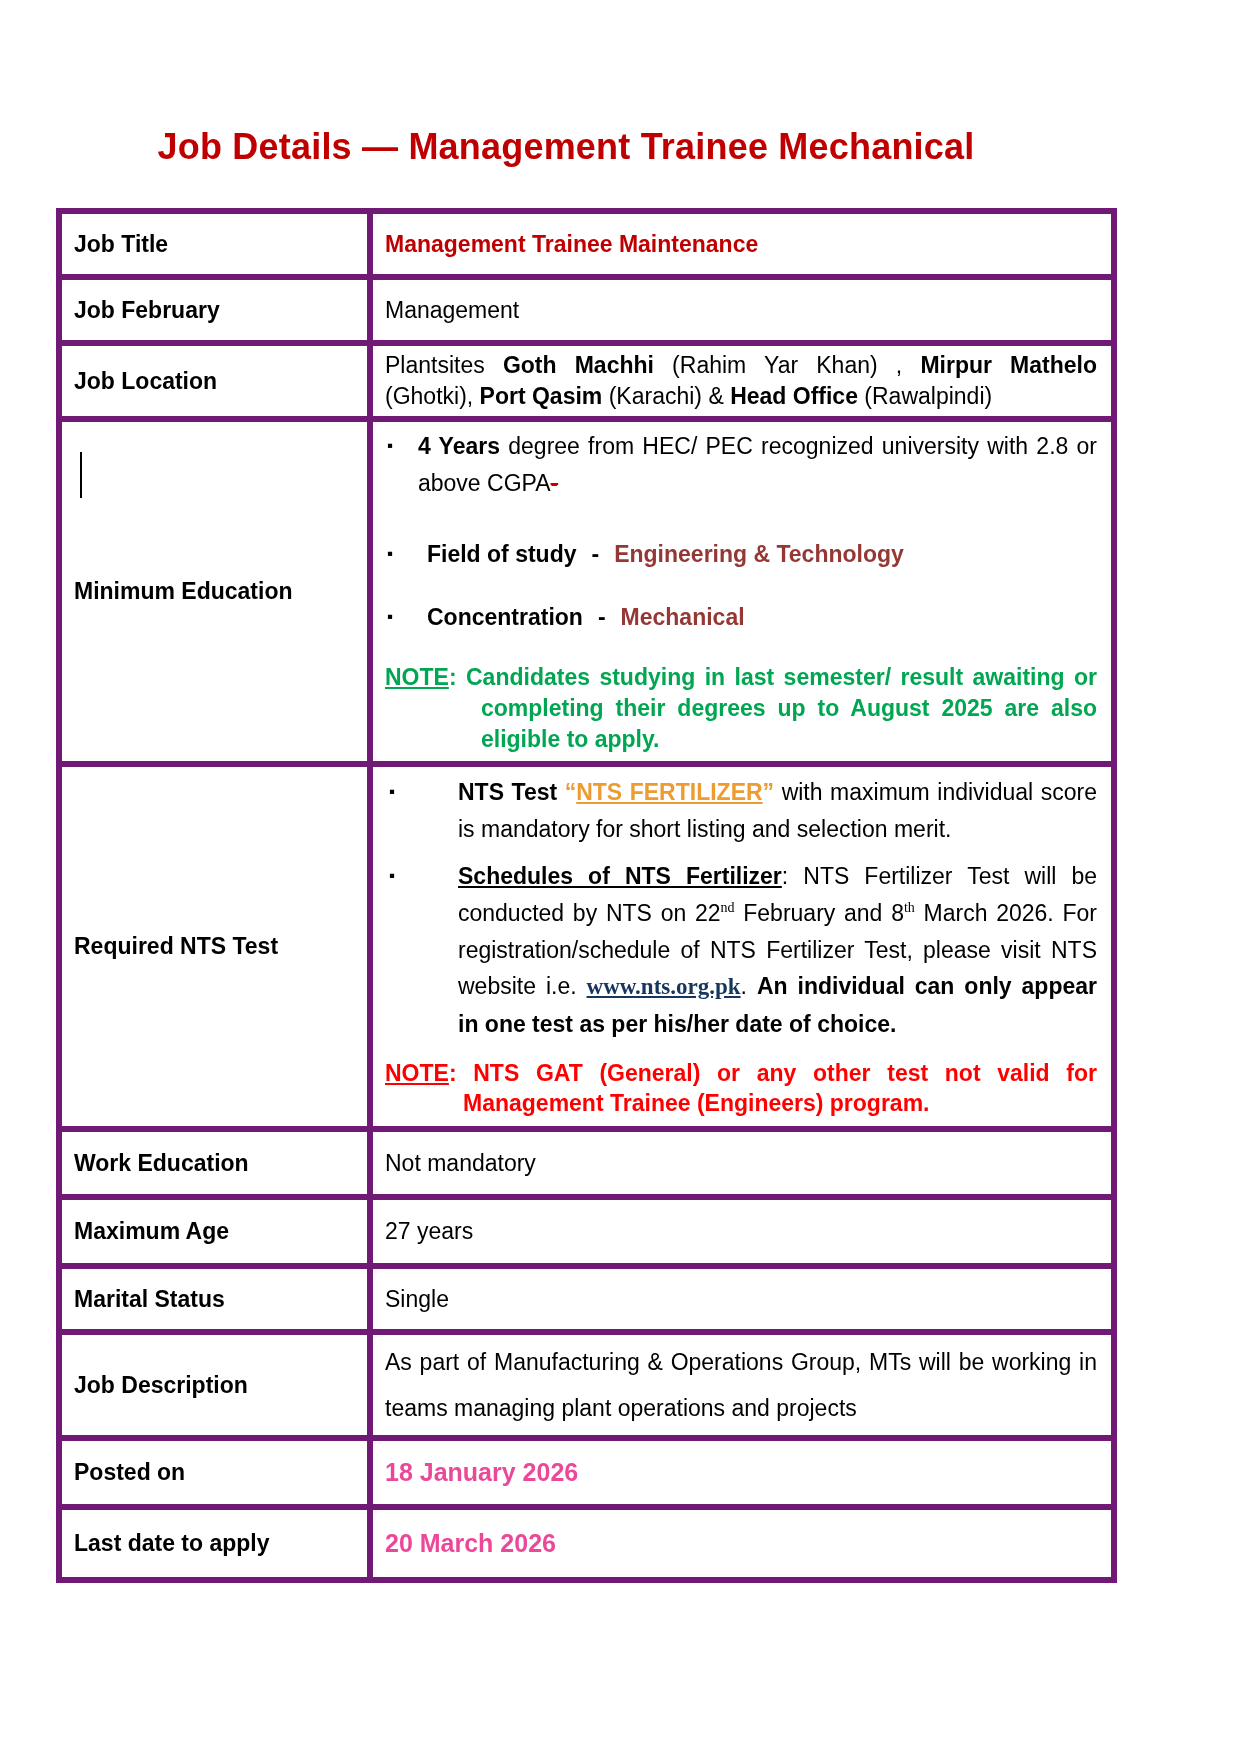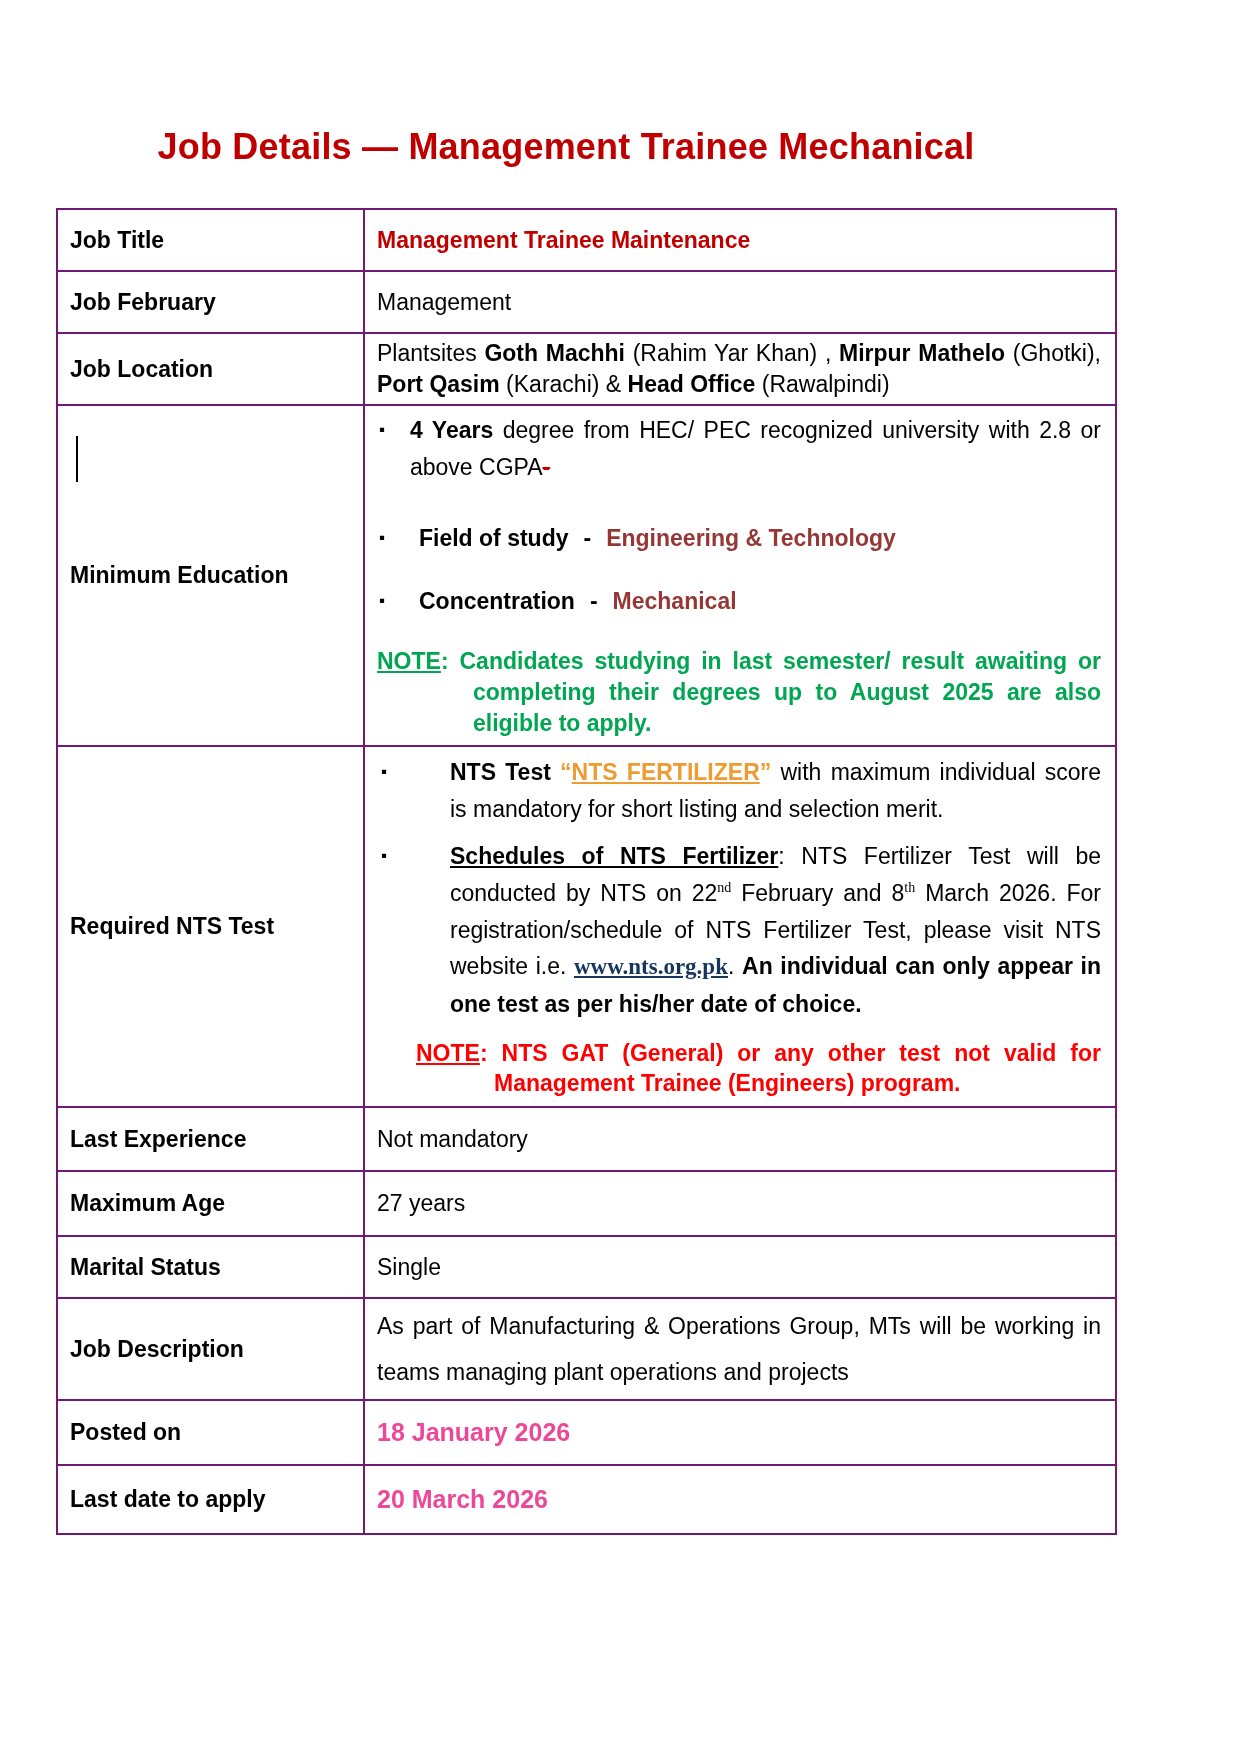--- a/index.html
+++ b/index.html
@@ -19,21 +19,21 @@
     letter-spacing:0.2px;
   }
   table.job-table{
     position:absolute;
     top:208px;left:56px;
     width:1061px;
     border-collapse:collapse;
     table-layout:fixed;
   }
   table.job-table td{
-    border:2px solid #701a75;
+    border:6px solid #701a75;
     font-size:23px;
     padding:4px 14px 4px 12px;
     vertical-align:middle;
     overflow:hidden;
   }
   td.label{
     width:279px;
     font-weight:bold;
     padding-left:12px;
   }
@@ -78,21 +78,20 @@
   .url-link{
     font-family:"Liberation Serif",serif;
     color:#17365D;font-weight:bold;text-decoration:underline;
   }
   .note-red{
     margin-top:16px;
     color:#FF0000;font-weight:bold;
     line-height:1.3;
     padding-left:78px;text-indent:-78px;
     text-align:justify;
-    margin-left:39px;
   }
   .note-red .note-head{text-decoration:underline;}
   sup{font-size:14px;line-height:0;font-family:Liberation Serif, serif;}
 
   .wide-lines{line-height:2.0;}
   .date-red{color:#ec4899;font-weight:bold;font-size:25px;}
   .cursor-artifact{
     position:absolute;
     left:18px;top:30px;
     width:2px;height:46px;
@@ -155,21 +154,21 @@
           <span class="marker">▪</span><span class="bold">NTS Test</span><span class="orange-q"> “</span><span class="orange-link">NTS FERTILIZER</span><span class="orange-q">”</span><span> with maximum individual score is mandatory for short listing and selection merit.</span>
         </div>
         <div class="bullet just mt10">
           <span class="marker">▪</span><span class="under-bold">Schedules of NTS Fertilizer</span><span>:  </span><span>NTS Fertilizer Test will be conducted by NTS on 22</span><sup>nd</sup><span> February and 8</span><sup>th</sup><span> March 2026. For registration/schedule of NTS Fertilizer Test, please visit NTS website i.e. </span><span class="url-link">www.nts.org.pk</span><span>. </span><span class="bold">An individual can only appear in one test as per his/her date of choice.</span>
         </div>
         <div class="note-red"><span class="note-head">NOTE</span><span>: </span><span>NTS GAT (General) or any other test not valid for Management Trainee (Engineers) program.</span></div>
       </td>
     </tr>
 
     <tr>
-      <td class="label h58">Last Experience</td>
+      <td class="label h58">Work Education</td>
       <td class="value h58">Not mandatory</td>
     </tr>
 
     <tr>
       <td class="label h59">Maximum Age</td>
       <td class="value h59">27 years</td>
     </tr>
 
     <tr>
       <td class="label h56">Marital Status</td>

